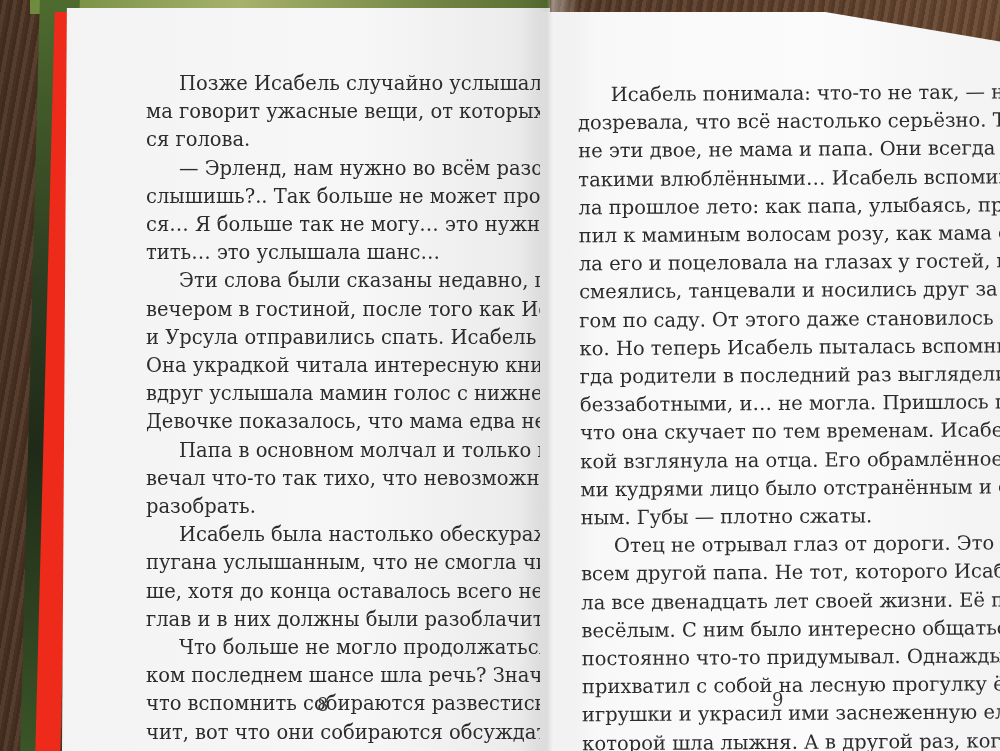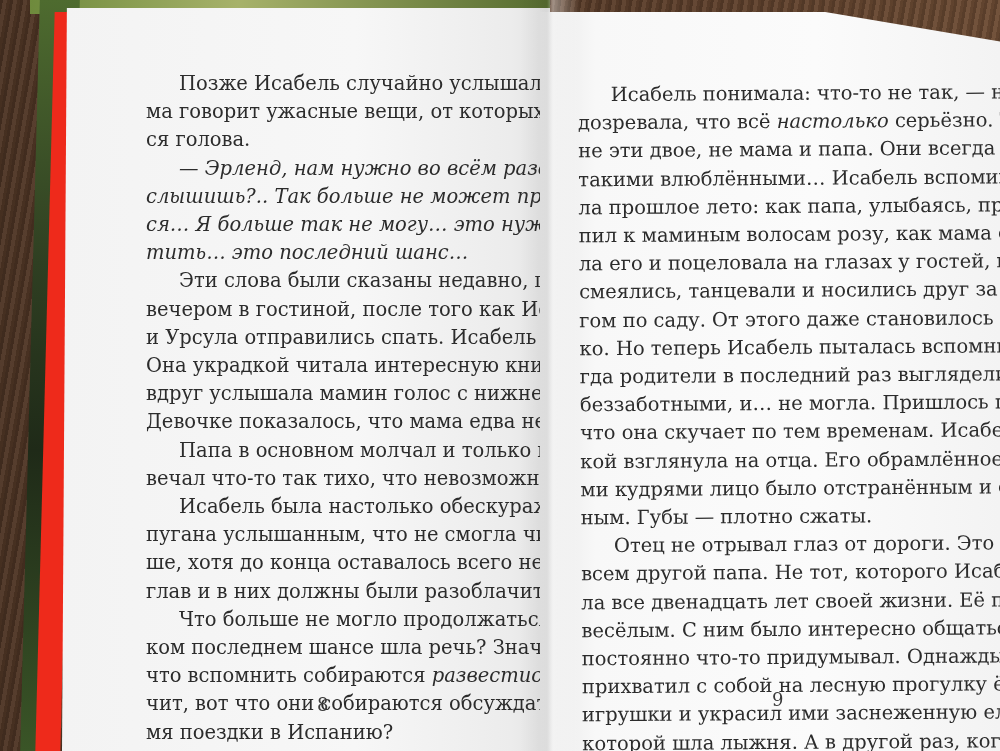--- a/index.html
+++ b/index.html
@@ -44,21 +44,21 @@
     .text {
       position: absolute; color: #2c2c2c;
       font-size: 19.5px; line-height: 28.2px;
       text-align: justify; text-align-last: justify;
     }
     .text .ln { display: block; white-space: nowrap; }
     .text .ln.last { text-align-last: left; }
     .text .ln.indent { padding-left: 33px; }
     .left-text { left: 84px; top: 62px; width: 392px; }
     .right-text { left: 40px; top: 68px; width: 368px; transform: rotate(-0.4deg); }
-    .it { font-style: italic; }
+    .it { }
     .pn {
       position: absolute; font-size: 18px; color: #3a3a3a;
     }
     .pn-left { left: 255px; top: 686px; }
     .pn-right { left: 232px; top: 677px; }
     .gutter-shadow {
       position: absolute; left: 520px; top: 0; width: 60px; height: 751px;
       background: linear-gradient(90deg, rgba(0,0,0,0) 0%, rgba(0,0,0,0.05) 45%, rgba(255,255,255,0.4) 55%, rgba(0,0,0,0) 100%);
       pointer-events: none;
     }
@@ -72,29 +72,30 @@
 <div class="cover-red"></div>
 
 <div class="page page-left">
   <div class="text left-text" id="left-text">
       <span class="ln indent">Позже Исабель случайно услышала, как ма-</span>
       <span class="ln">ма говорит ужасные вещи, от которых кружит-</span>
       <span class="ln last">ся голова.</span>
       <span class="ln indent it">— Эрленд, нам нужно во всём разобраться,</span>
       <span class="ln it">слышишь?.. Так больше не может продолжать-</span>
       <span class="ln it">ся… Я больше так не могу… это нужно прекра-</span>
-      <span class="ln last it">тить… это последний шанс…</span>
+      <span class="ln last it">тить… это услышала шанс…</span>
       <span class="ln indent">Эти слова были сказаны недавно, поздним</span>
       <span class="ln">вечером в гостиной, после того как Исабель</span>
       <span class="ln">и Урсула отправились спать. Исабель не спалось.</span>
       <span class="ln">Она украдкой читала интересную книгу, как</span>
       <span class="ln">вдруг услышала мамин голос с нижнего этажа.</span>
       <span class="ln last">Девочке показалось, что мама едва не плачет.</span>
       <span class="ln indent">Папа в основном молчал и только иногда от-</span>
       <span class="ln">вечал что-то так тихо, что невозможно было</span>
+      <span class="ln last">разобрать.</span>
       <span class="ln indent">Исабель была настолько обескуражена и на-</span>
       <span class="ln">пугана услышанным, что не смогла читать даль-</span>
       <span class="ln">ше, хотя до конца оставалось всего несколько</span>
       <span class="ln last">глав и в них должны были разоблачить убийцу.</span>
       <span class="ln indent">Что больше не могло продолжаться? И о ка-</span>
       <span class="ln">ком последнем шансе шла речь? Значит ли это…</span>
       <span class="ln"><span>что вспомнить собираются </span><span class="it">развестись</span><span>? Так, зна-</span></span>
       <span class="ln">чит, вот что они собираются обсуждать во вре-</span>
       <span class="ln last">мя поездки в Испанию?</span>
     </div>

